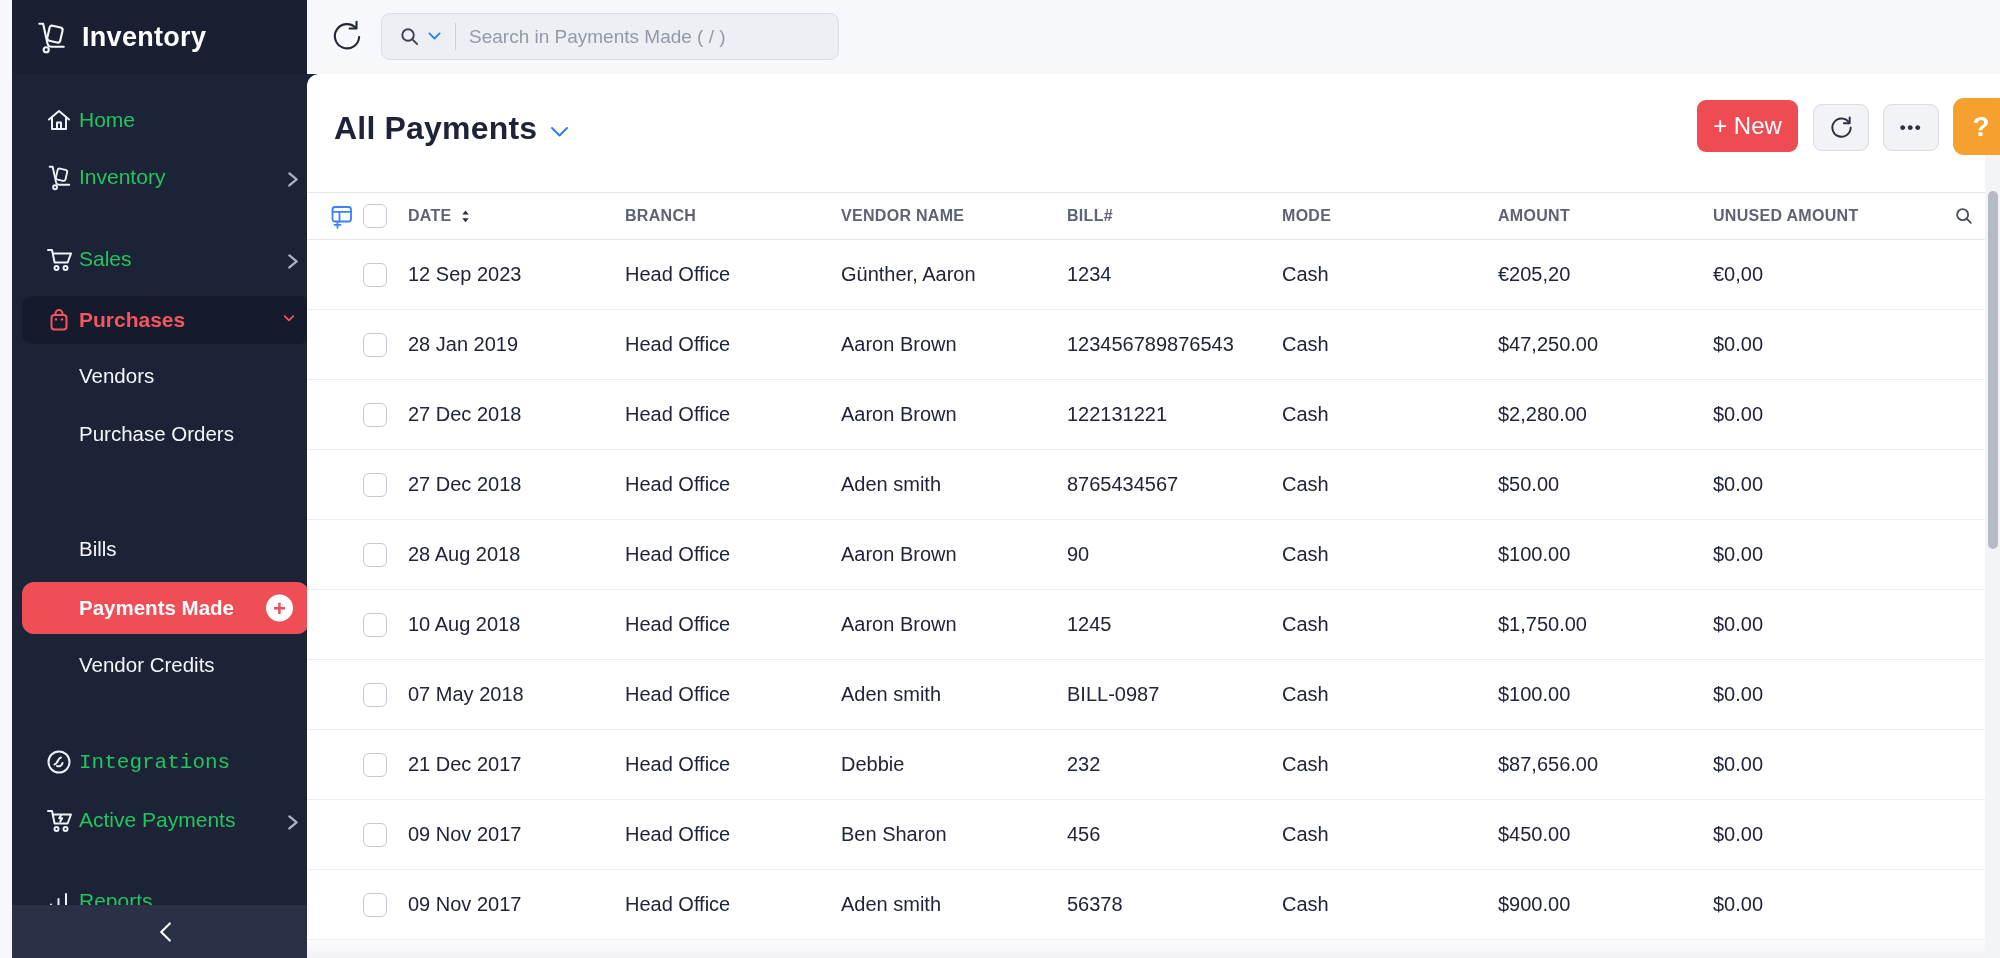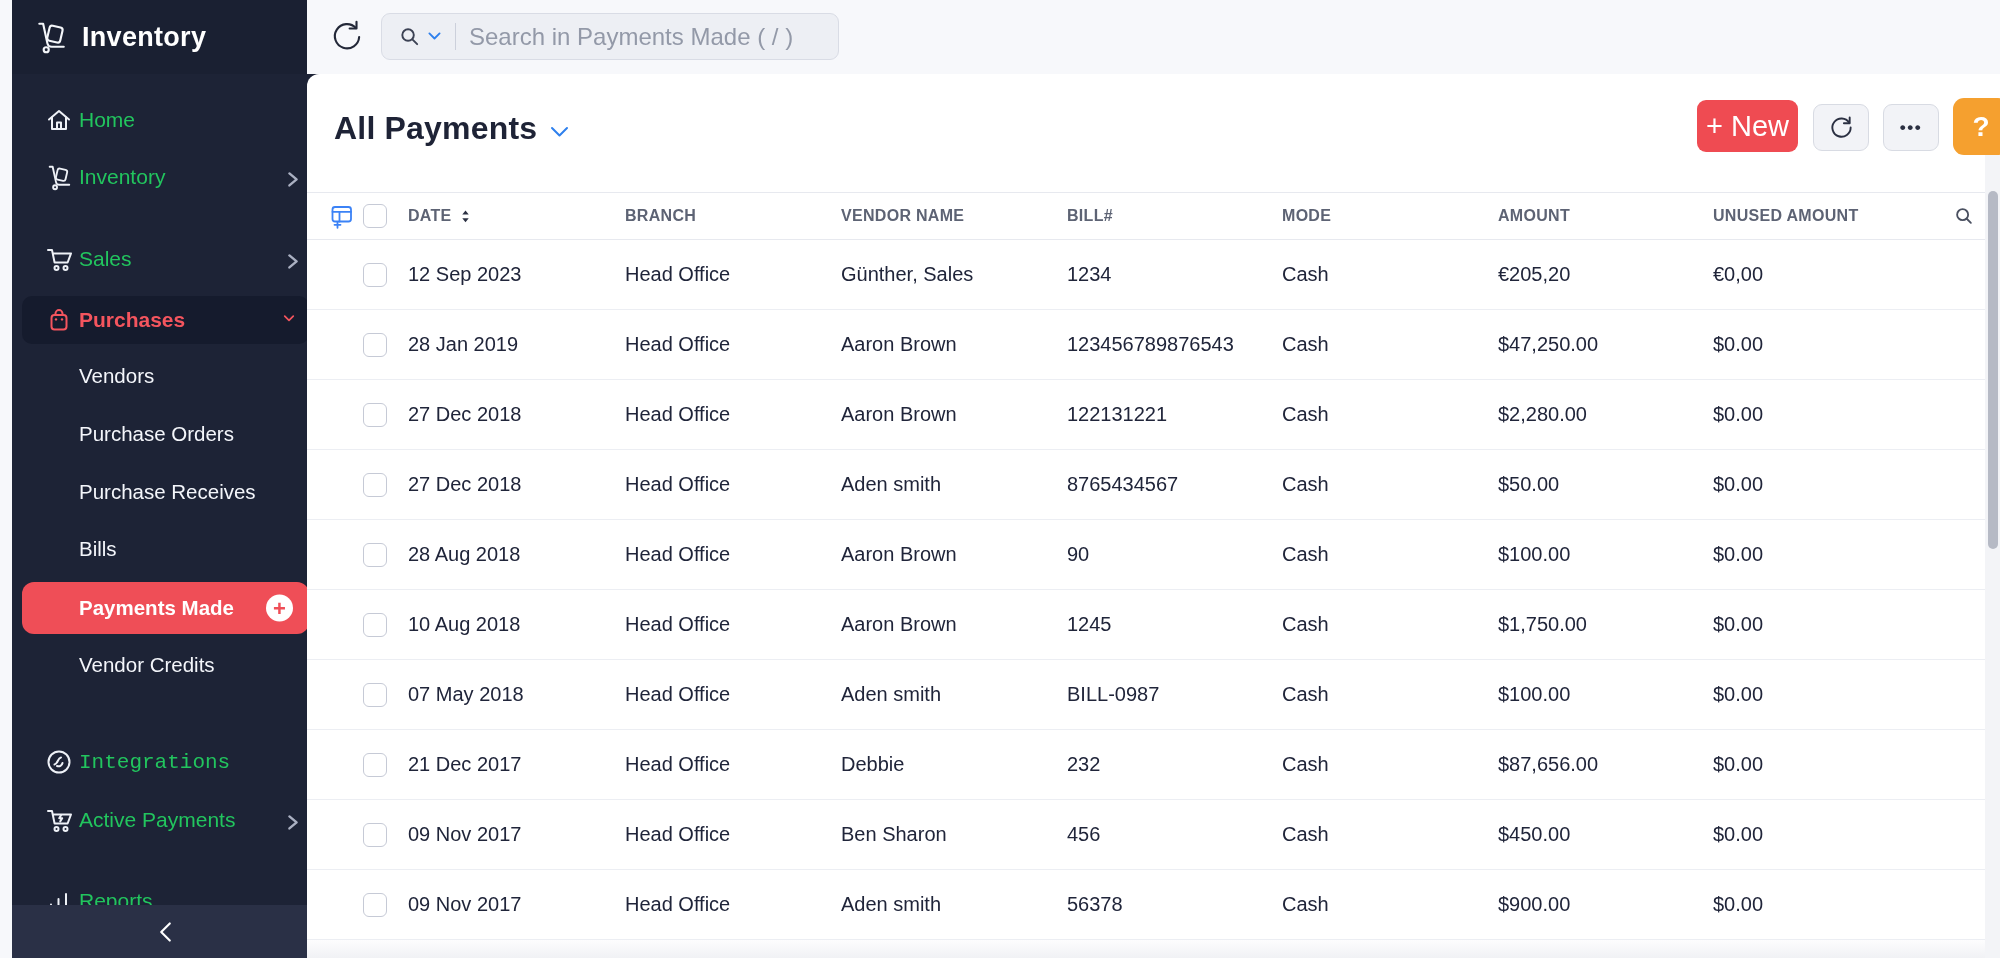--- a/index.html
+++ b/index.html
@@ -43,34 +43,34 @@
   
   .main { position:absolute; left:307px; top:0; right:0; height:958px; }
   .topbar { position:absolute; top:0; left:0; right:0; height:74px; background:#f7f8fb; }
   .reload-btn { position:absolute; left:21px; top:18px; width:38px; height:38px; color:#232838; cursor:pointer; }
   .searchbox { position:absolute; left:74px; top:13px; width:458px; height:47px;
     background:#edeff4; border:1px solid #d9dce5; border-radius:9px;
     display:flex; align-items:center; padding-left:16px; }
   .searchbox .mag { width:23px; height:23px; color:#3c4254; }
   .searchbox .sb-chev { width:13px; height:9px; color:#2f80ed; margin-left:7px; }
   .searchbox .sb-div { width:1px; height:27px; background:#ccd0db; margin:0 13px 0 14px; }
-  .searchbox input { border:none; outline:none; background:transparent; font-size:24px;
+  .searchbox input { border:none; outline:none; background:transparent; font-size:19px;
     color:#3a4052; width:330px; font-family:"Liberation Sans", sans-serif; }
   .searchbox input::placeholder { color:#9399a8; }
   .tb-right { position:absolute; right:0; top:0; height:74px; }
 
   
   .panel { position:absolute; left:0; top:74px; right:0; bottom:0; background:#ffffff;
     border-top-left-radius:12px; }
   .page-head { position:absolute; top:0; left:0; right:0; height:118px; }
   .page-title { position:absolute; left:27px; top:36px; display:flex; align-items:center; cursor:pointer; }
   .page-title .t { font-size:32px; font-weight:700; color:#1e2336; letter-spacing:.2px; }
   .page-title .t-chev { width:19px; height:12px; color:#2f80ed; margin-left:13px; margin-top:6px; }
   .btn-new { position:absolute; left:1390px; top:26px; width:101px; height:52px; border-radius:9px;
-    background:#ef4b52; color:#ffffff; font-size:29px; font-weight:500; border:none;
+    background:#ef4b52; color:#ffffff; font-size:24px; font-weight:500; border:none;
     display:flex; align-items:center; justify-content:center; cursor:pointer;
     font-family:"Liberation Sans", sans-serif; }
   .btn-gray { position:absolute; top:30px; width:56px; height:47px; border-radius:9px;
     background:#f2f3f7; border:1px solid #d8dbe3; display:flex; align-items:center;
     justify-content:center; cursor:pointer; color:#2b3042; font-family:"Liberation Sans", sans-serif; }
   .btn-refresh { left:1506px; } .btn-refresh svg { width:25px; height:25px; }
   .btn-more { left:1576px; font-size:17px; font-weight:700; letter-spacing:1.5px; color:#2b3042; }
   .btn-help { position:absolute; left:1646px; top:24px; width:56px; height:57px; border-radius:11px;
     background:#f5a02f; color:#ffffff; font-size:28px; font-weight:700; border:none;
     display:flex; align-items:center; justify-content:center; cursor:pointer;
@@ -190,23 +190,20 @@
             <path class="stroke" d="M2 2.5 L7 7.5 L12 2.5"></path>
           </svg>
       </span>
     </div>
 
     <div class="sub-item p-vendors">
       <span class="lbl">Vendors</span>
     </div>
     <div class="sub-item p-porders">
       <span class="lbl">Purchase Orders</span>
-    </div>
-    <div class="sub-item p-preceives">
-      <span class="lbl">Purchase Receives</span>
     </div>
     <div class="sub-item p-payments">
       <span class="lbl">Payments Made</span>
       <span class="plus-pill">+</span>
     </div>
     <div class="sub-item p-bills">
       <span class="lbl">Bills</span>
     </div>
     <div class="sub-item p-vcredits">
       <span class="lbl">Vendor Credits</span>
@@ -371,21 +368,21 @@
         </div>
       </div>
 
       <div class="tbody">
   <div class="trow grid-cols">
     <div class="c-check">
               <span class="checkbox"></span>
             </div>
     <div class="cell">12 Sep 2023</div>
     <div class="cell">Head Office</div>
-    <div class="cell">Günther, Sales</div>
+    <div class="cell">Günther, Aaron</div>
     <div class="cell">1234</div>
     <div class="cell">Cash</div>
     <div class="cell">€205,20</div>
     <div class="cell">€0,00</div>
     <div class="cell"></div>
   </div>
 
   <div class="trow grid-cols">
     <div class="c-check">
               <span class="checkbox"></span>

